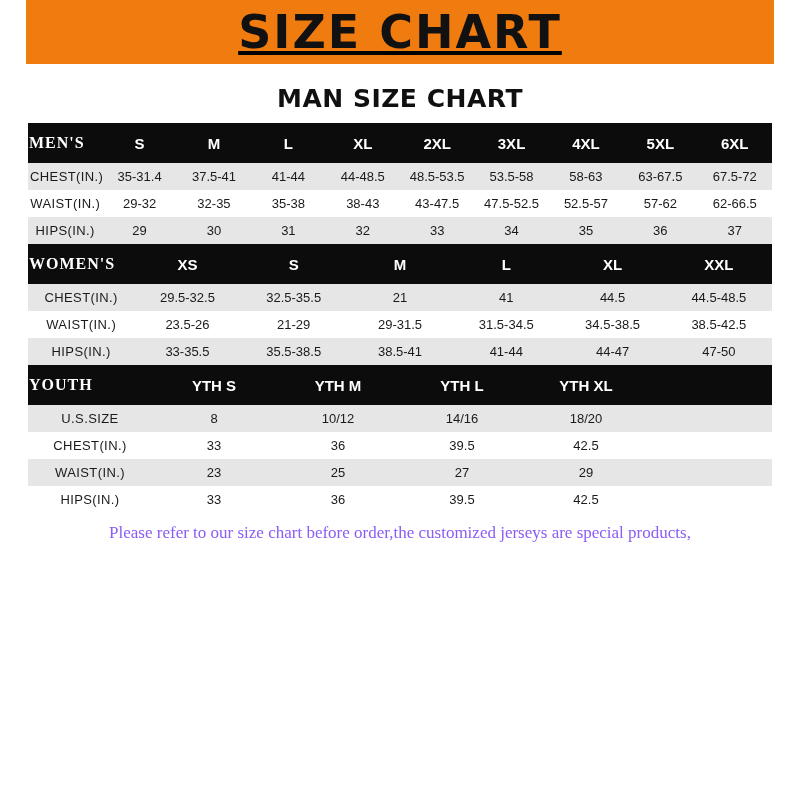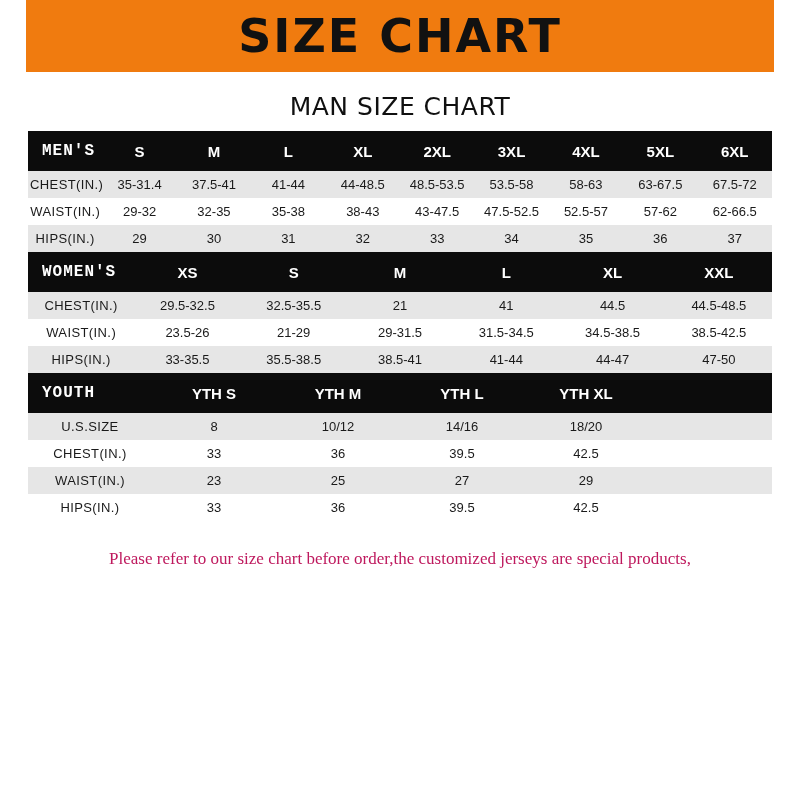--- a/index.html
+++ b/index.html
@@ -16,25 +16,26 @@
   .page {
     position: relative;
     width: 800px;
     height: 800px;
     background: #ffffff;
     box-sizing: border-box;
   }
   
   .header-band {
     position: relative;
-    height: 72px;
+    height: 64px;
     background: #f07b0f;
     display: flex;
     align-items: center;
     justify-content: center;
+    text-decoration: underline;
   }
   .header-band::before,
   .header-band::after {
     content: "";
     position: absolute;
     top: 0;
     bottom: 0;
     width: 26px;
     background: #ffffff;
   }
@@ -49,21 +50,21 @@
     position: relative;
     z-index: 2;
   }
   .content {
     padding: 0 28px;
     box-sizing: border-box;
   }
   .section-title {
     text-align: center;
     font-family: "DejaVu Sans", sans-serif;
-    font-weight: normal;
+    font-weight: bold;
     font-size: 25px;
     letter-spacing: 0.5px;
     color: #101010;
     margin: 20px 0 10px 0;
   }
   table.size-table {
     width: 100%;
     border-collapse: collapse;
     table-layout: fixed;
   }
@@ -77,42 +78,42 @@
   }
   table.size-table thead th {
     background: #0c0c0c;
     color: #ffffff;
     font-weight: bold;
     font-size: 15px;
     padding: 11px 2px;
   }
   table.size-table thead th.row-label-head {
     text-align: left;
-    padding-left: 14px;
-    font-family: Liberation Mono, monospace;
+    padding-left: 1px;
+    font-family: Liberation Serif, serif;
     letter-spacing: 1px;
     font-size: 16px;
   }
   table.size-table tbody tr.band-light td {
     background: #e6e6e6;
   }
   table.size-table tbody tr.band-white td {
     background: #ffffff;
   }
   table.size-table tbody td.row-label {
     font-size: 13px;
     letter-spacing: 0.4px;
     color: #1a1a1a;
     text-align: center;
   }
   .footer-note {
-    margin-top: 26px;
+    margin-top: 8px;
     padding: 0 12px;
     text-align: center;
-    color: #be185d;
+    color: #8b5cf6;
     font-size: 17px;
     line-height: 1.45;
     font-family: "Liberation Serif", serif;
   }
   .footer-note div { white-space: nowrap; }
 </style>
 </head>
 <body>
 
 <div class="page">

